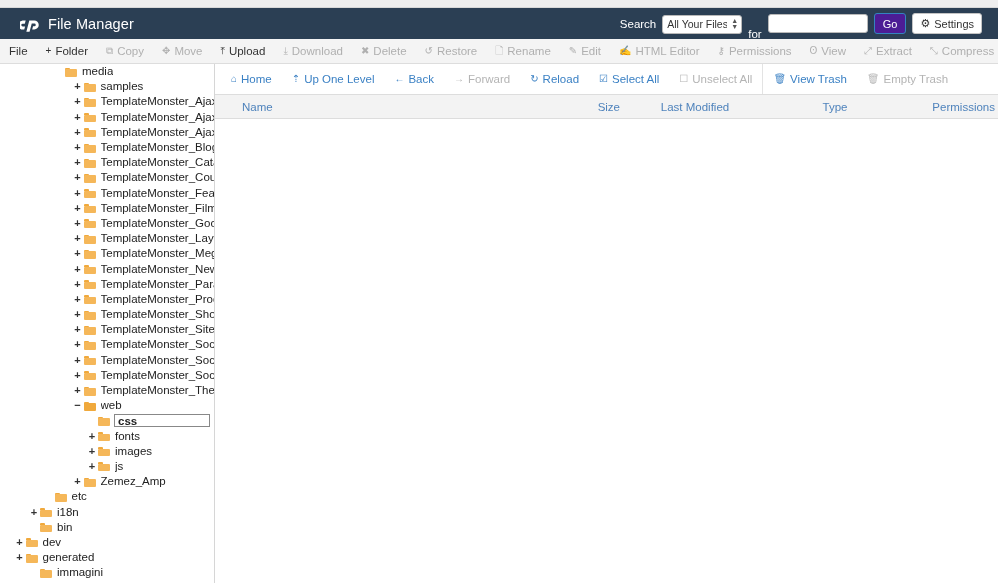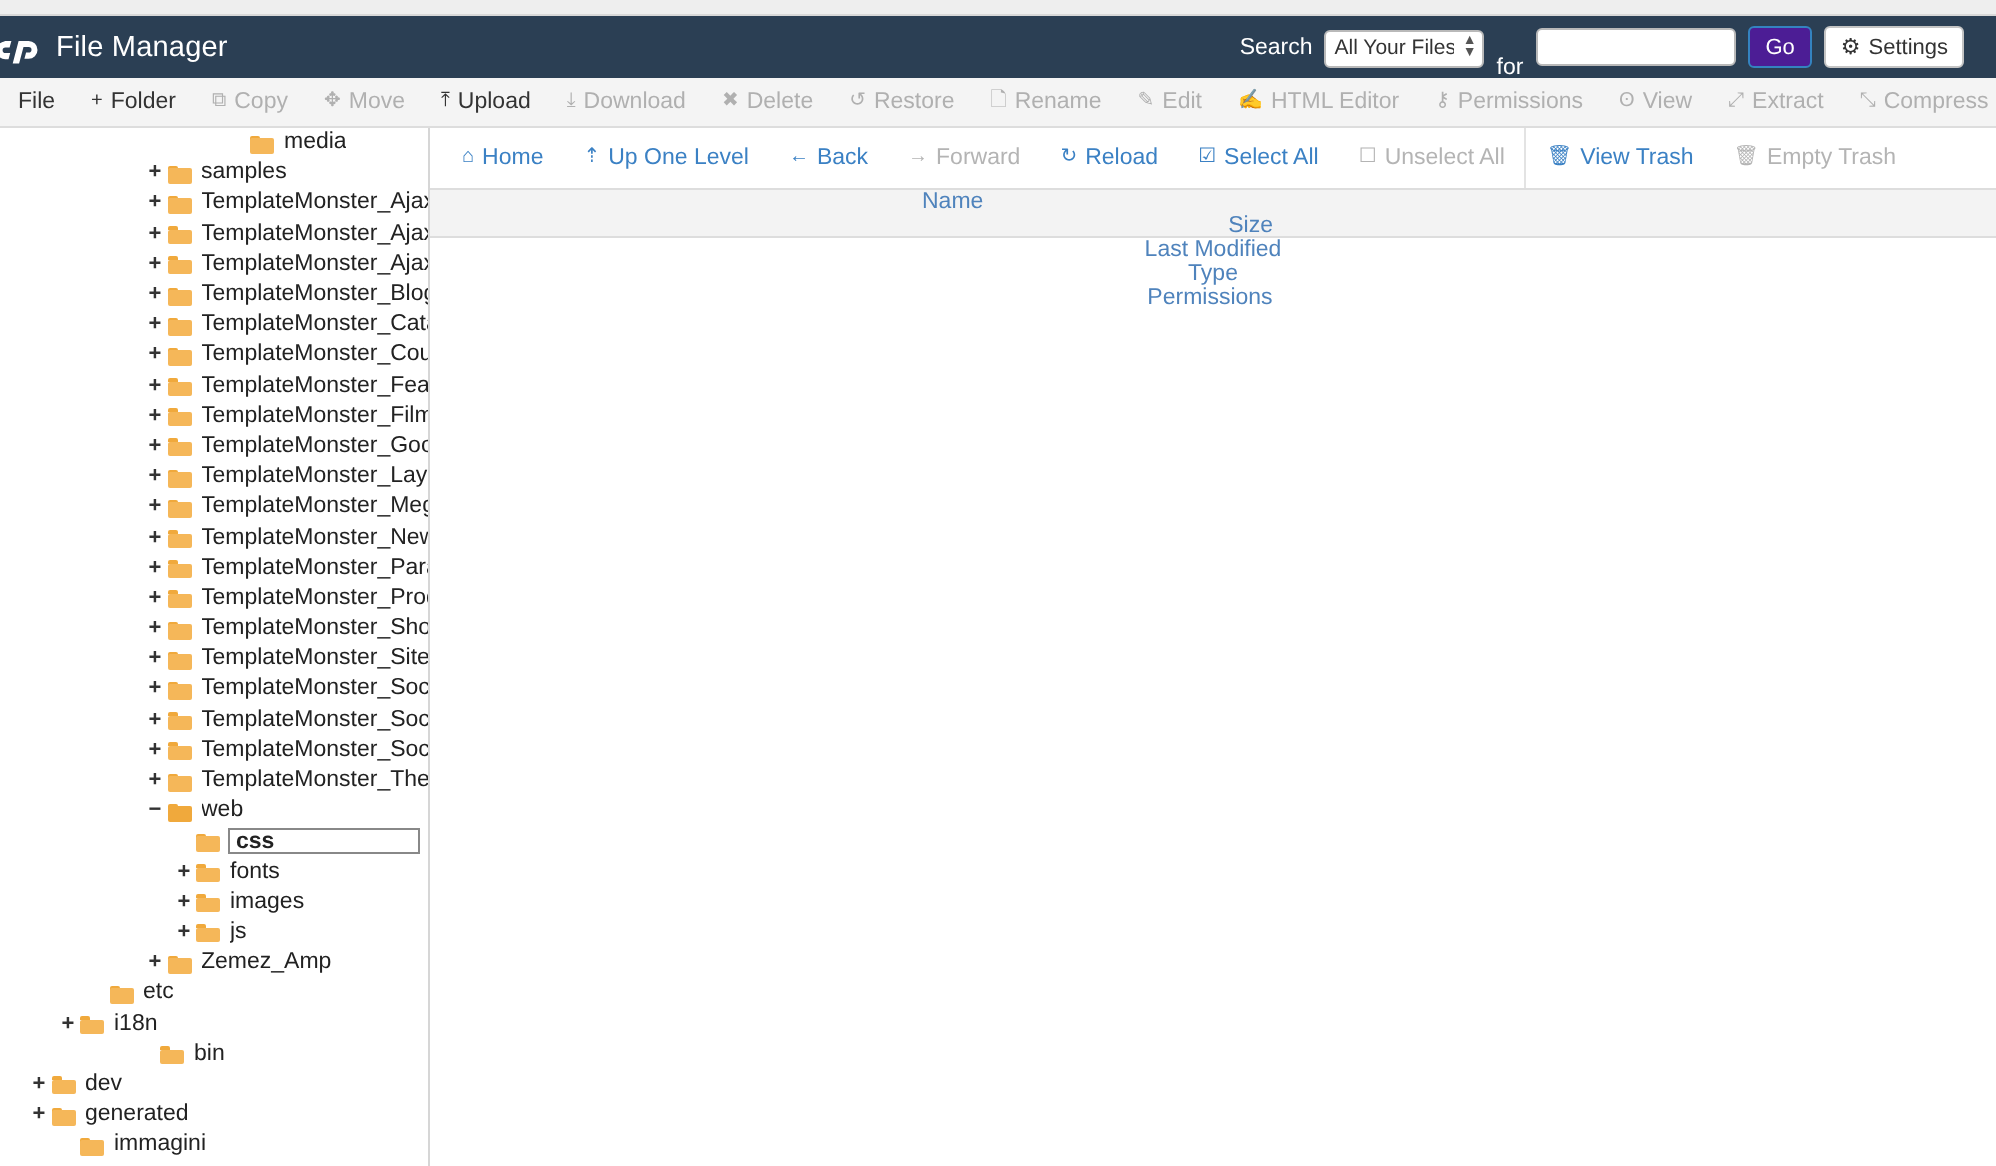--- a/index.html
+++ b/index.html
@@ -26,21 +26,21 @@
   .masthead {
     height: 31px;
     background: #2b3f54;
     display: flex;
     align-items: center;
     position: relative;
   }
   .brand {
     display: flex;
     align-items: center;
-    padding-left: 0;
+    padding-left: 20px;
   }
   .brand-logo {
     width: 22px;
     height: 22px;
     position: relative;
     margin-right: 6px;
     flex: none;
   }
   .brand-title {
     color: #ffffff;
@@ -262,21 +262,20 @@
   .nav-sep { width: 1px; height: 30px; background: #e3e3e3; }
 
   .table-head {
     height: 23px;
     background: #f3f3f3;
     border-bottom: 1px solid #dddddd;
     display: flex;
     align-items: center;
     font-size: 11.5px;
     color: #4f83bc;
-    flex-direction: column;
   }
   .th { cursor: pointer; }
   .th-name  { width: 345px; padding-left: 27px; box-sizing: border-box; }
   .th-size  { width: 60px; text-align: right; }
   .th-mod   { width: 150px; text-align: center; }
   .th-type  { width: 130px; text-align: center; }
   .th-perm  { flex: 1; text-align: right; padding-right: 3px; }
 
   .empty-msg {
     font-size: 12px;
@@ -379,21 +378,21 @@
     <div class="tb-item disabled">
       <span class="tb-ico">⤡</span>
       <span>Compress</span>
     </div>
   </div>
 
 <div class="split">
 
   <div class="sidebar">
     <div class="tree" id="tree">
-        <div class="node" style="padding-left: 114px;">
+        <div class="node" style="padding-left: 54px;">
           <span class="toggle blank"></span>
           <span class="folder-ico"></span>
           <span class="node-label">media</span>
         </div>
         <div class="node" style="padding-left: 72.5px;">
           <span class="toggle">+</span>
           <span class="folder-ico"></span>
           <span class="node-label">samples</span>
         </div>
         <div class="node" style="padding-left: 72.5px;">
@@ -529,21 +528,21 @@
         <div class="node" style="padding-left: 43.5px;">
           <span class="toggle blank"></span>
           <span class="folder-ico"></span>
           <span class="node-label">etc</span>
         </div>
         <div class="node" style="padding-left: 29px;">
           <span class="toggle">+</span>
           <span class="folder-ico"></span>
           <span class="node-label">i18n</span>
         </div>
-        <div class="node" style="padding-left: 29px; margin-left: 40px;">
+        <div class="node" style="padding-left: 29px;">
           <span class="toggle blank"></span>
           <span class="folder-ico"></span>
           <span class="node-label">bin</span>
         </div>
         <div class="node" style="padding-left: 14.5px;">
           <span class="toggle">+</span>
           <span class="folder-ico"></span>
           <span class="node-label">dev</span>
         </div>
         <div class="node" style="padding-left: 14.5px;">

